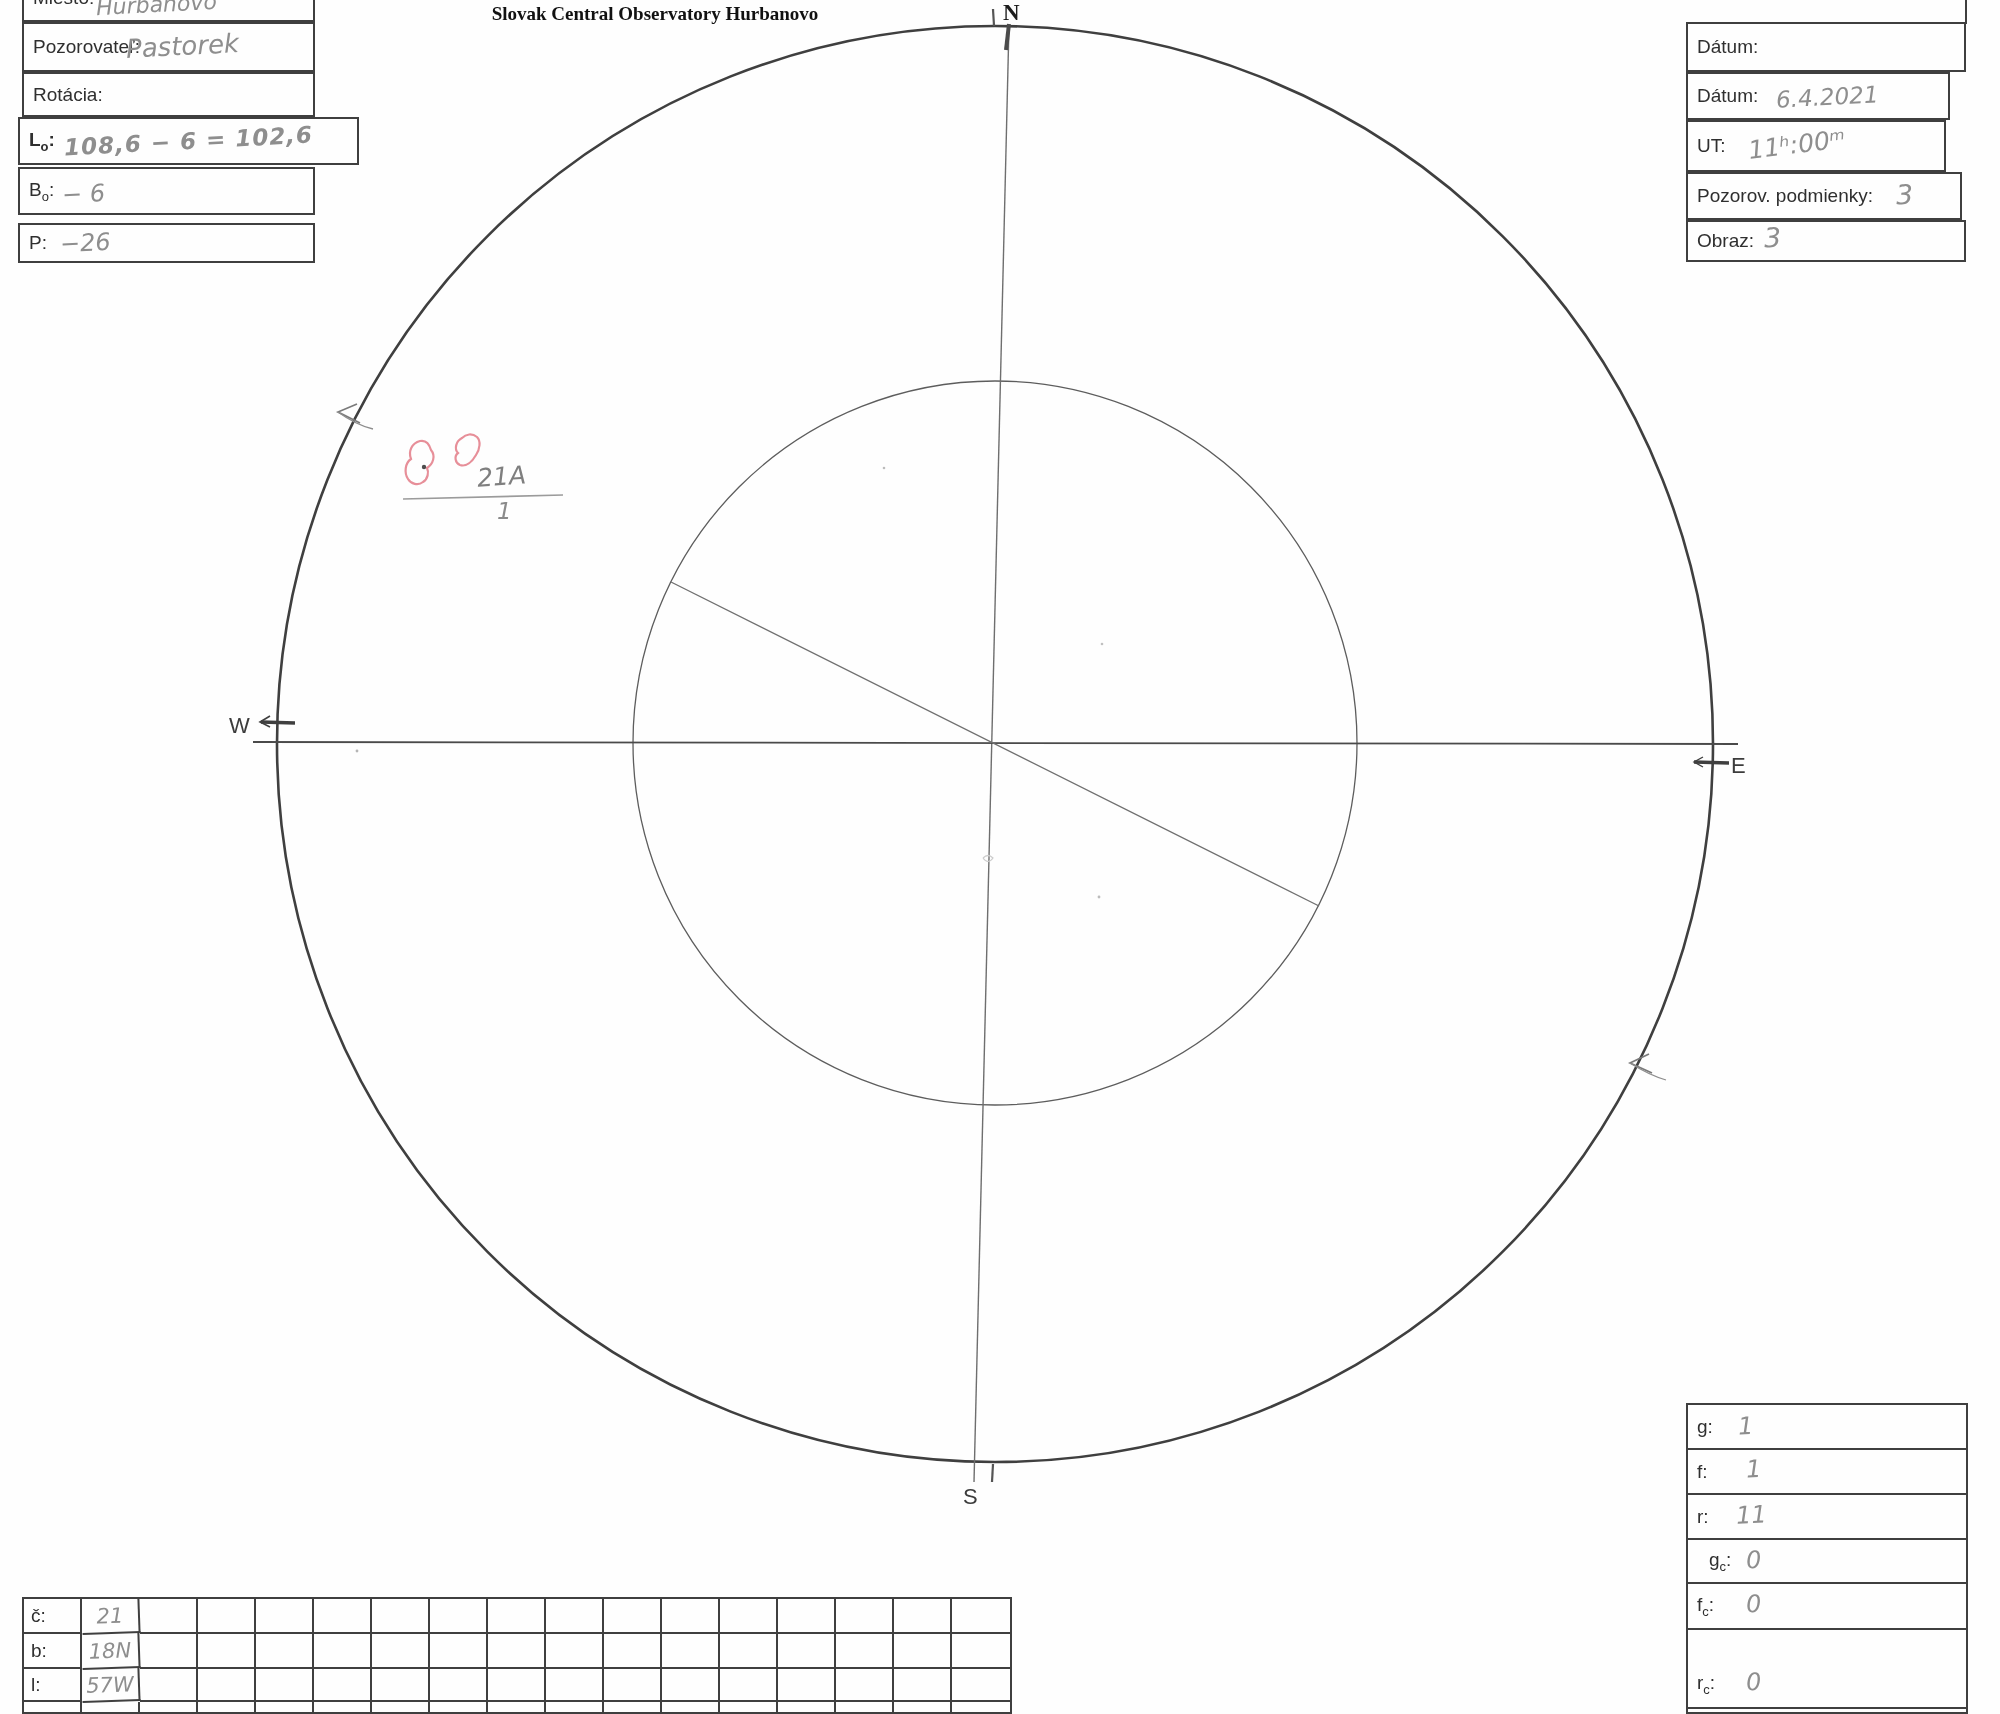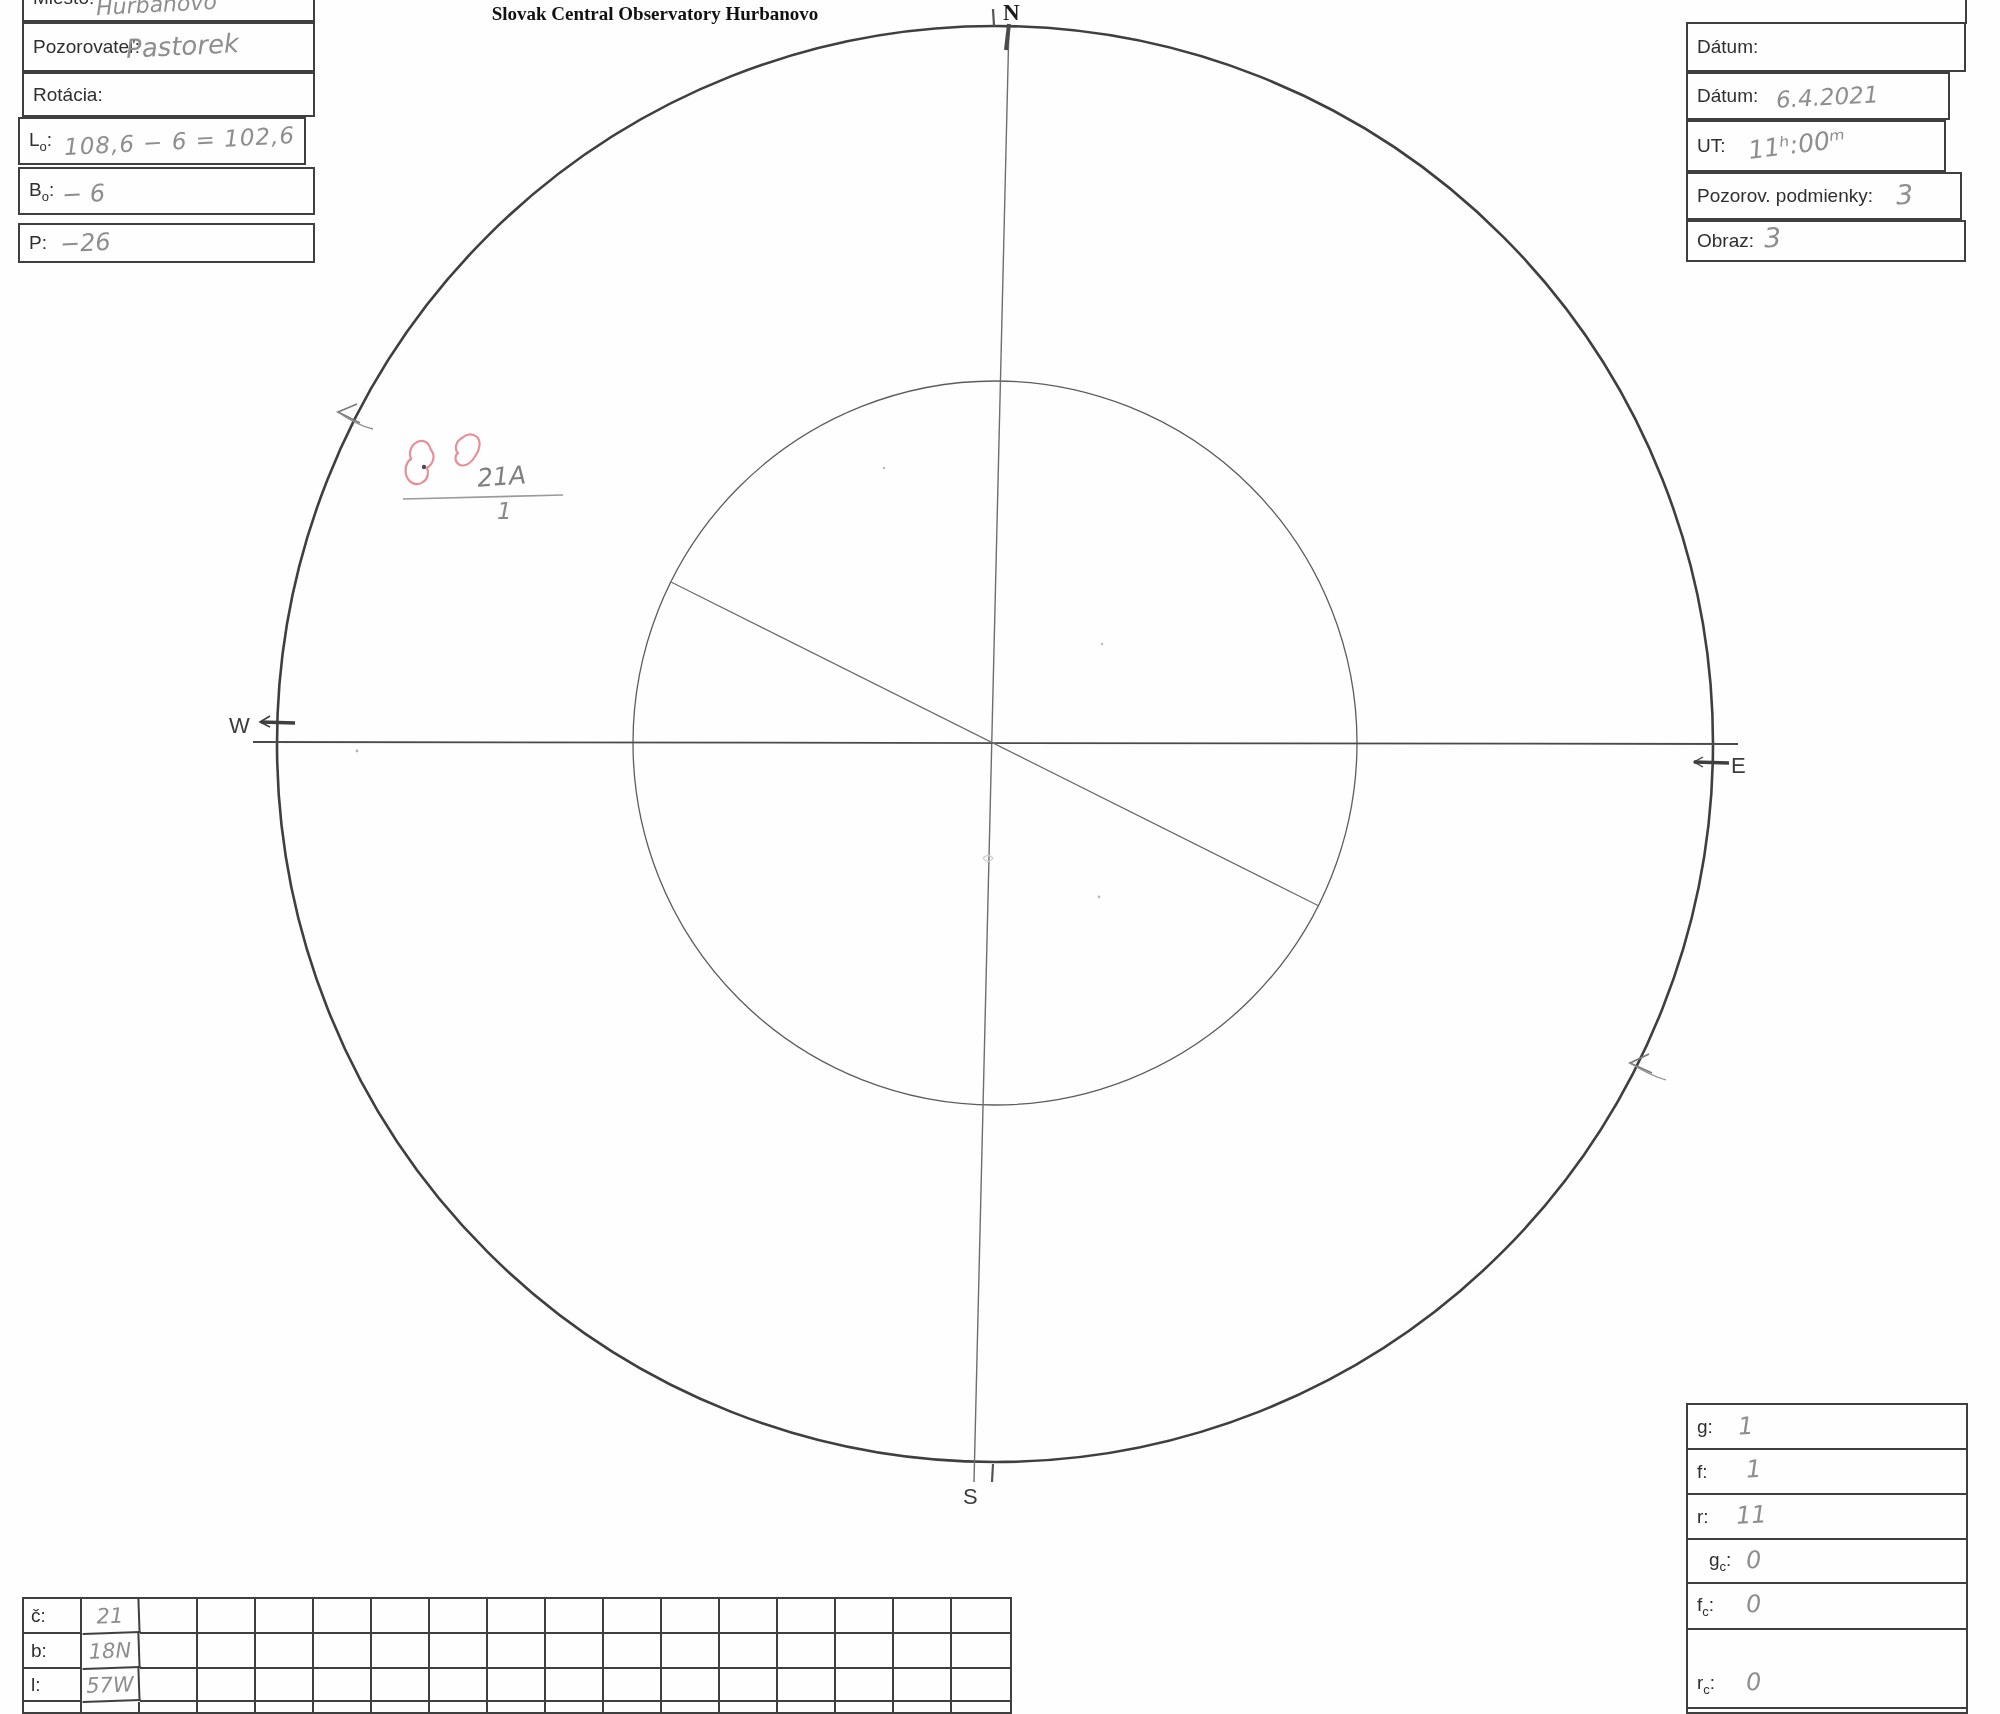--- a/index.html
+++ b/index.html
@@ -96,21 +96,21 @@
     <span class="lbl">Miesto:</span>
     <span class="hw" style="left:72px;top:16px;font-size:22px;">Hurbanovo</span>
   </div>
   <div class="fbox" style="left:22px;top:22px;width:293px;height:50px;">
     <span class="lbl">Pozorovateľ:</span>
     <span class="hw" style="left:102px;top:7px;font-size:26px;">Pastorek</span>
   </div>
   <div class="fbox" style="left:22px;top:72px;width:293px;height:45px;">
     <span class="lbl">Rotácia:</span>
   </div>
-  <div class="fbox" style="left:18px;top:117px;width:288px;height:48px;">
+  <div class="fbox" style="left:18px;top:117px;width:341px;height:48px;font-weight:bold;">
     <span class="lbl"><span>L</span><sub>o</sub><span>:</span></span>
     <span class="hw" style="left:44px;top:9px;font-size:23px;letter-spacing:1px;">108,6 − 6 = 102,6</span>
   </div>
   <div class="fbox" style="left:18px;top:167px;width:297px;height:48px;text-align:center;">
     <span class="lbl"><span>B</span><sub>o</sub><span>:</span></span>
     <span class="hw" style="left:42px;top:11px;font-size:24px;">− 6</span>
   </div>
   <div class="fbox" style="left:18px;top:223px;width:297px;height:40px;">
     <span class="lbl">P:</span>
     <span class="hw" style="left:40px;top:4px;font-size:24px;">−26</span>

